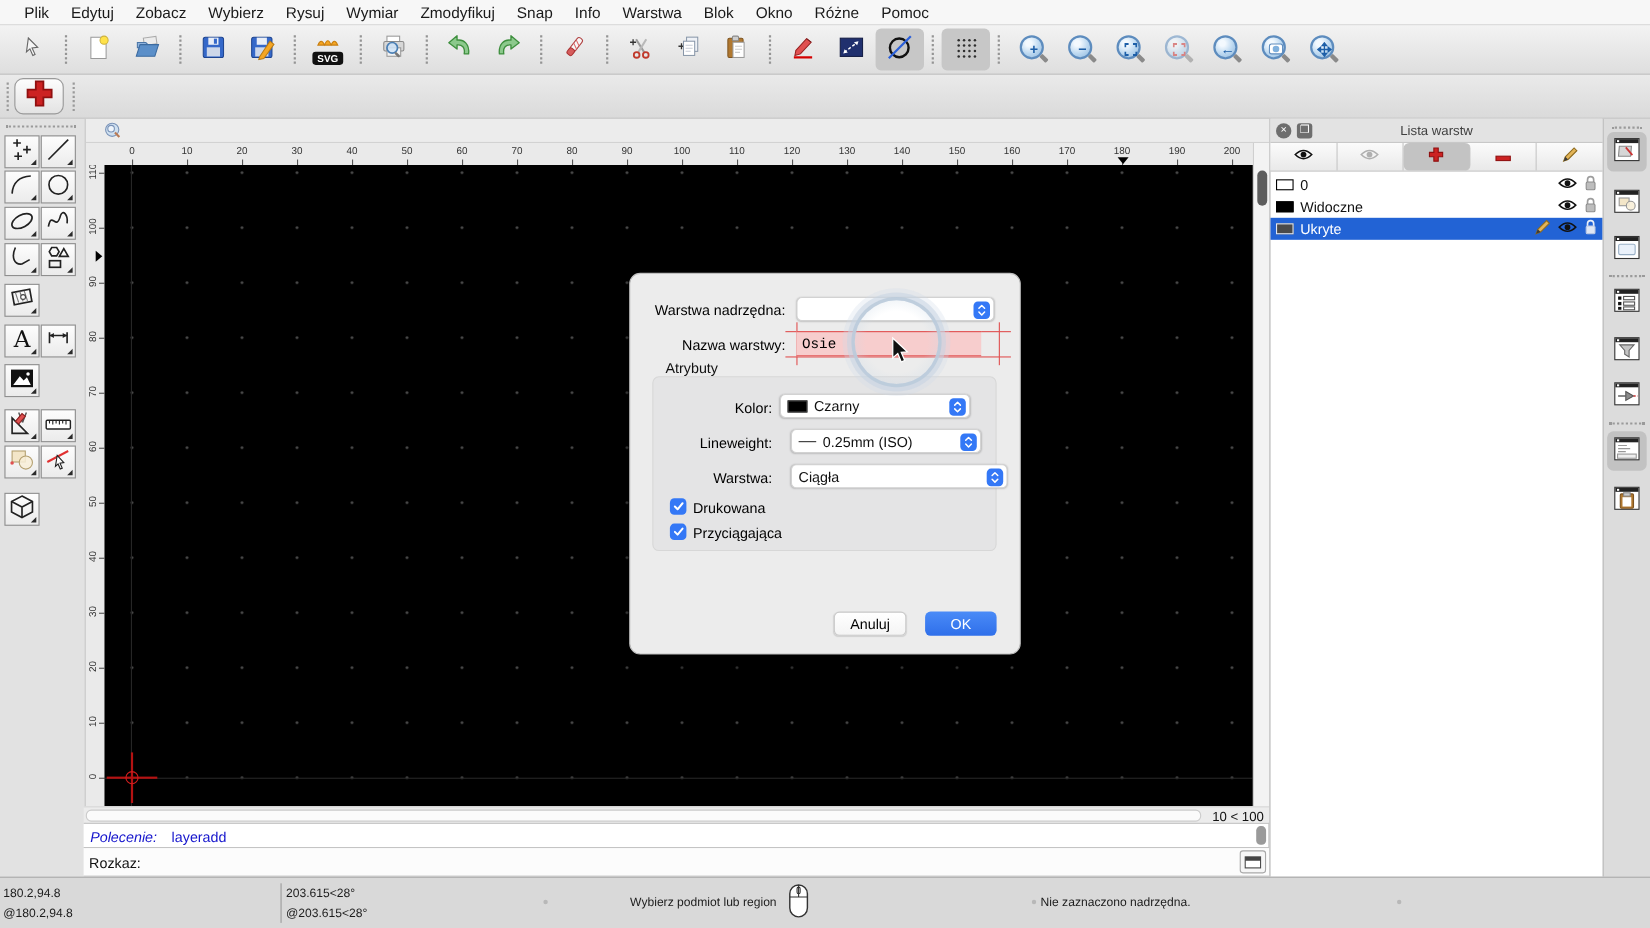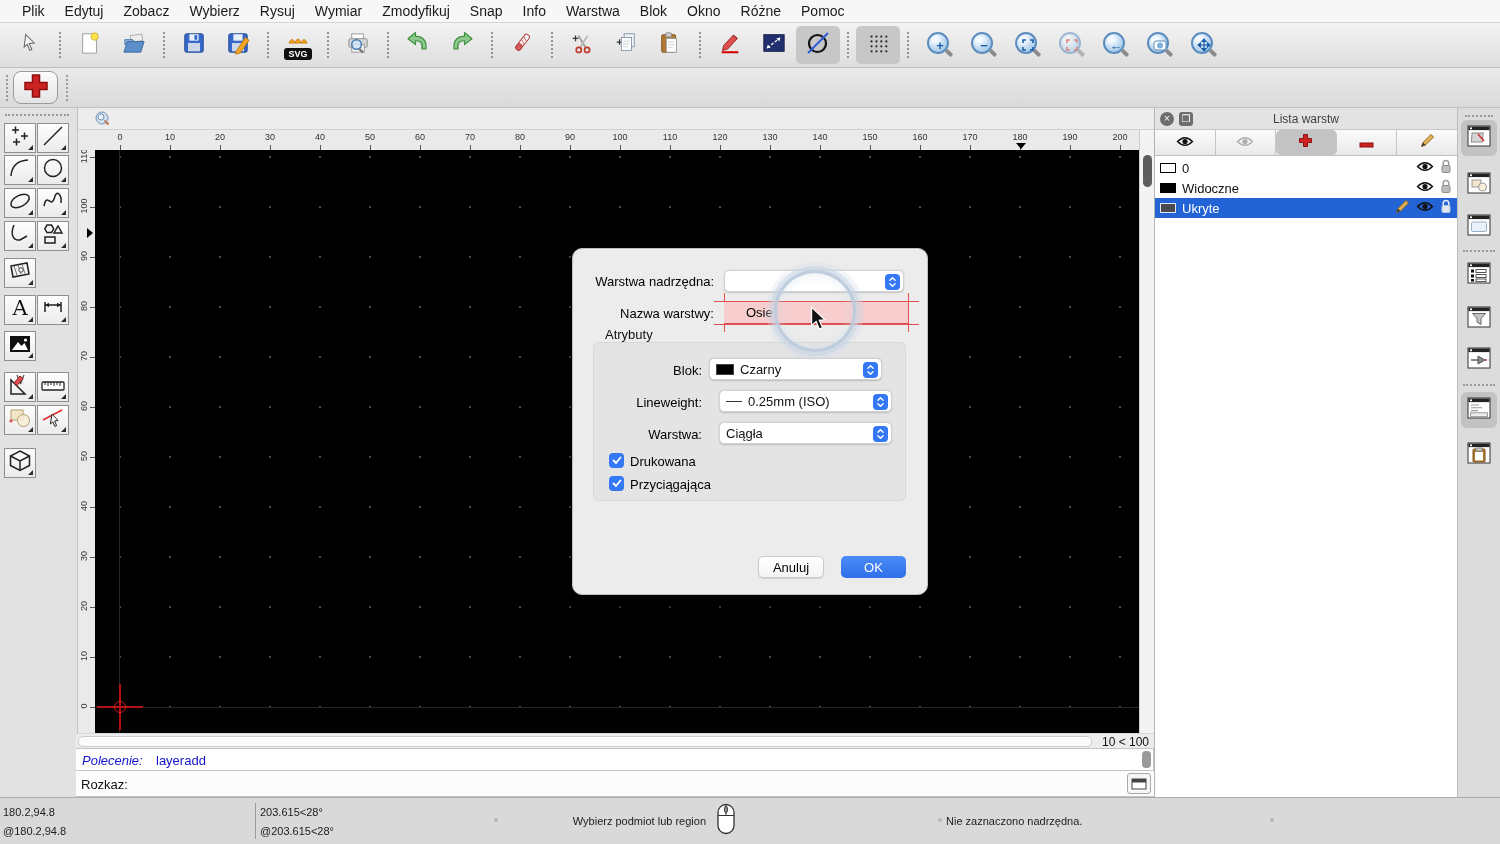--- a/index.html
+++ b/index.html
@@ -96,21 +96,21 @@
   #dialog { left:572px; top:248px; width:356px; height:347px; background:#ececec; border-radius:10px; border:1px solid #bfbfbf; box-shadow:0 22px 55px rgba(0,0,0,.5), 0 2px 8px rgba(0,0,0,.3); font-size:13px; }
   .dlabel { position:absolute; text-align:right; color:#000; }
   .combo { position:absolute; height:22px; background:#fff; border:1px solid #d2d2d2; border-radius:5px; box-shadow:0 .5px 1.5px rgba(0,0,0,.18); display:flex; align-items:center; padding:0 22px 0 6px; gap:6px; }
   .stepper { position:absolute; right:3px; top:3px; width:15px; height:16px; background:#3478f6; border-radius:4px; display:flex; align-items:center; justify-content:center; }
   #groupbox { position:absolute; left:20px; top:93px; width:313px; height:159px; background:#e4e4e5; border:1px solid #d7d7d7; border-radius:6px; }
   .cbox { position:absolute; width:15px; height:15px; background:#3478f6; border-radius:4px; display:flex; align-items:center; justify-content:center; }
   .cblab { position:absolute; color:#000; }
   .dbtn { position:absolute; top:307px; height:22px; border-radius:5px; font-size:13px; display:flex; align-items:center; justify-content:center; }
   #btn-cancel { left:185px; width:66px; background:linear-gradient(#ffffff,#f4f4f4); border:1px solid #cacaca; box-shadow:0 1px 1px rgba(0,0,0,.12); color:#000; }
   #btn-ok { left:268px; width:65px; background:linear-gradient(#4a8bf7,#2f6fea); color:#fff; }
-  #namefield { position:absolute; left:151px; top:52px; width:184px; height:23px; background:#f7cdcd; border-top:1px solid #e05050; border-bottom:1px solid #e05050; display:flex; align-items:center; padding-left:22px; color:#000; }
+  #namefield { position:absolute; left:151px; top:52px; width:168px; height:23px; background:#f7cdcd; border-top:1px solid #e05050; border-bottom:1px solid #e05050; display:flex; align-items:center; padding-left:5px; color:#000;font-family:Liberation Mono, monospace; }
   .redline-h { position:absolute; left:141px; width:205px; height:0; border-top:1px solid #e05050; }
   .redline-v { position:absolute; top:44px; height:39px; width:0; border-left:1px solid #e05050; }
 
   
   #loupe { left:777px; top:273px; width:76px; height:76px; border-radius:50%; pointer-events:none;
            background:radial-gradient(circle, rgba(255,255,255,0) 52%, rgba(205,218,230,.35) 78%, rgba(190,205,220,.15) 100%);
            box-shadow:0 0 0 3px rgba(186,202,218,.85), 0 0 0 7px rgba(198,212,226,.55), 0 0 0 11px rgba(208,220,233,.30); }
   #cursor { left:810px; top:306px; pointer-events:none; }
   svg text { font-family:"DejaVu Serif", serif; }
 </style>
@@ -745,42 +745,42 @@
   <div class="redline-h" style="top:52px"></div>
   <div class="redline-h" style="top:75px"></div>
   <div class="redline-v" style="left:151px"></div>
   <div class="redline-v" style="left:335px"></div>
   <div id="namefield">
       <span>Osie</span>
     </div>
 
   <span style="position:absolute;left:32px;top:78px">Atrybuty</span>
   <div id="groupbox">
-    <span class="dlabel" style="left:28px;top:20px;width:80px">Blok:</span>
+    <span class="dlabel" style="left:28px;top:20px;width:80px">Kolor:</span>
     <div class="combo" style="left:115px;top:15px;width:173px">
       <span id="colorswatch" style="width:18px;height:11px;background:#000;border:1px solid #444"></span>
       <span>Czarny</span>
       <span class="stepper">
           <svg width="9" height="12" viewBox="0 0 10 14">
             <path d="M2 5 L5 2 L8 5 M2 9 L5 12 L8 9" stroke="#fff" stroke-width="1.6" fill="none" stroke-linecap="round" stroke-linejoin="round"></path>
           </svg>
         </span>
     </div>
     <span class="dlabel" style="left:18px;top:52px;width:90px">Lineweight:</span>
     <div class="combo" style="left:125px;top:47px;width:173px">
       <span style="width:16px;height:0;border-top:1.5px solid #333"></span>
       <span>0.25mm (ISO)</span>
       <span class="stepper">
           <svg width="9" height="12" viewBox="0 0 10 14">
             <path d="M2 5 L5 2 L8 5 M2 9 L5 12 L8 9" stroke="#fff" stroke-width="1.6" fill="none" stroke-linecap="round" stroke-linejoin="round"></path>
           </svg>
         </span>
     </div>
     <span class="dlabel" style="left:28px;top:84px;width:80px">Warstwa:</span>
-    <div class="combo" style="left:125px;top:79px;width:173px">
+    <div class="combo" style="left:125px;top:79px;width:197px">
       <span>Ciągła</span>
       <span class="stepper">
           <svg width="9" height="12" viewBox="0 0 10 14">
             <path d="M2 5 L5 2 L8 5 M2 9 L5 12 L8 9" stroke="#fff" stroke-width="1.6" fill="none" stroke-linecap="round" stroke-linejoin="round"></path>
           </svg>
         </span>
     </div>
     <span class="cbox" style="left:15px;top:110px">
         <svg width="10" height="9" viewBox="0 0 10 9">
           <path d="M1.5 4.5 L4 7 L8.5 1.5" stroke="#fff" stroke-width="1.8" fill="none" stroke-linecap="round" stroke-linejoin="round"></path>

